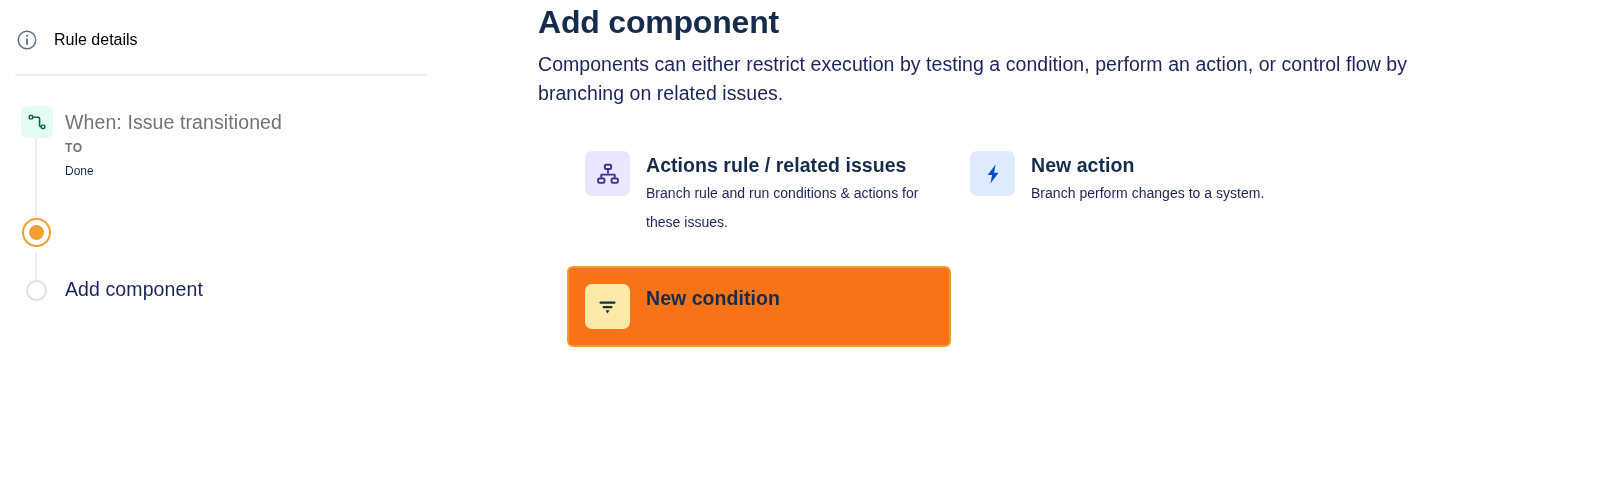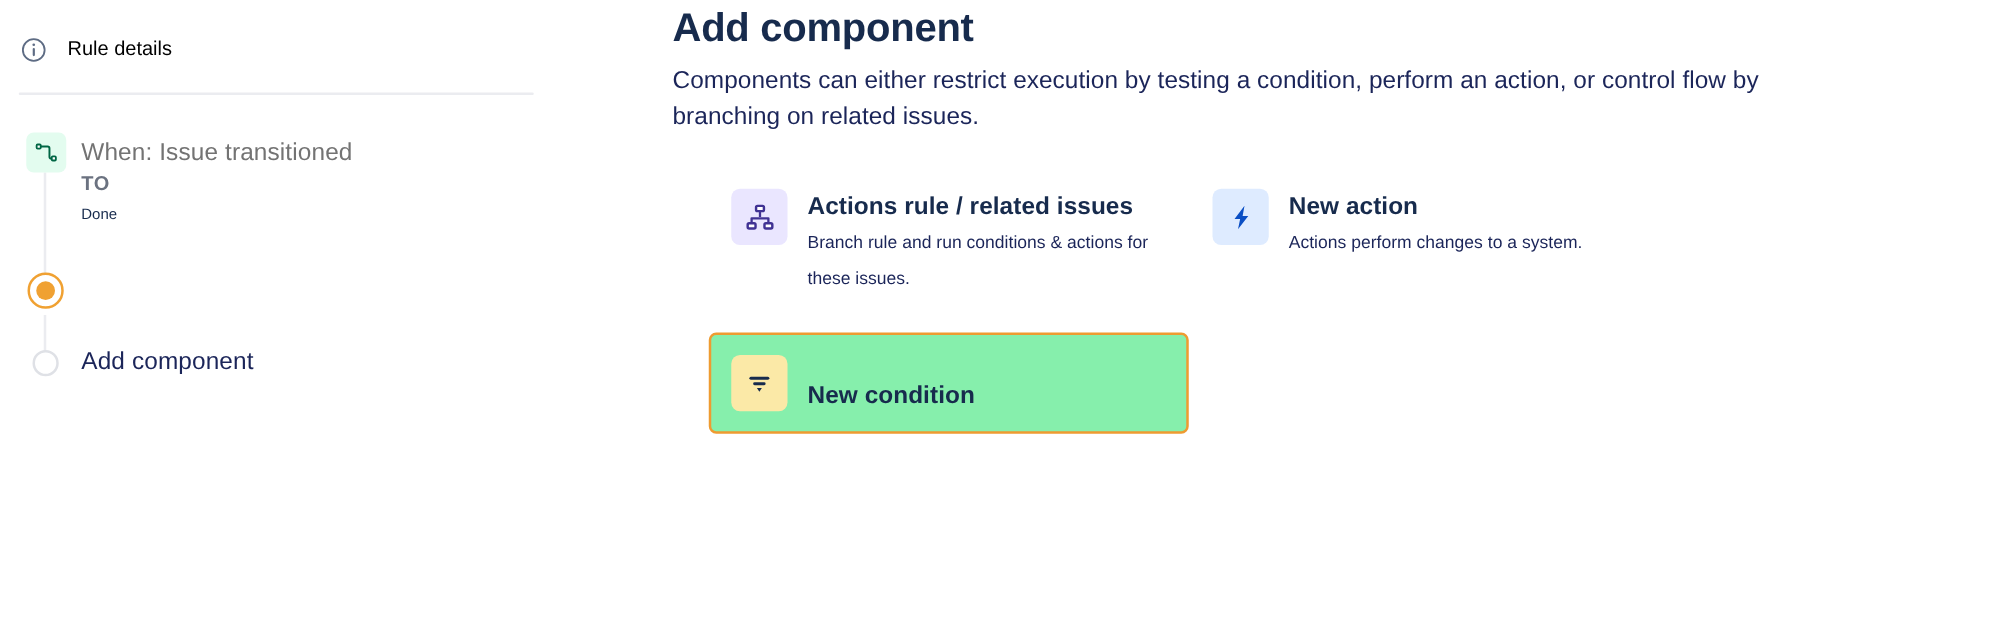--- a/index.html
+++ b/index.html
@@ -92,21 +92,21 @@
   .trigger-title {
     font-size: 19.5px;
     color: #737373;
     line-height: 28px;
     letter-spacing: .1px;
     white-space: nowrap;
   }
 
   .trigger-sub-label {
     margin-top: 4px;
-    font-size: 16px;
+    font-size: 12px;
     font-weight: bold;
     color: #6B7280;
     letter-spacing: .6px;
     line-height: 16px;
   }
 
   .trigger-sub-value {
     margin-top: 2px;
     font-size: 12px;
     color: #172B4D;
@@ -214,23 +214,22 @@
     border: 2px solid transparent;
     background: transparent;
     cursor: pointer;
   }
 
   .card.branch-card  { width: 384px; }
   .card.action-card  { width: 384px; margin-left: 1px; }
   .card.condition-card {
     width: 384px;
     margin-top: 12px;
-    background: #86efac;
+    background: #f97316;
     border: 2px solid #EE9B31;
-    align-items: flex-end;
   }
 
   .card-icon {
     flex: 0 0 45px;
     width: 45px;
     height: 45px;
     border-radius: 7px;
     display: flex;
     align-items: center;
     justify-content: center;
@@ -328,21 +327,21 @@
         </div>
 
         <div class="card action-card">
           <div class="card-icon icon-action">
             <svg width="24" height="24" viewBox="0 0 24 24">
               <path d="M14.6 2.6 L6.6 13.1 H11.1 L9.4 21.4 L17.6 10.7 H13.1 Z" fill="#0B4FC4"></path>
             </svg>
           </div>
           <div class="card-body">
             <div class="card-title">New action</div>
-            <div class="card-desc">Actions perform changes to a system.</div>
+            <div class="card-desc">Branch perform changes to a system.</div>
           </div>
         </div>
 
       </div>
 
       <div class="card condition-card">
         <div class="card-icon icon-condition">
           <svg width="25" height="25" viewBox="0 0 24 24">
             <rect x="4.3" y="7.1" width="15.4" height="2.3" rx="1.15" fill="#172B4D"></rect>
             <rect x="7.2" y="11.4" width="9.6" height="2.3" rx="1.15" fill="#172B4D"></rect>

